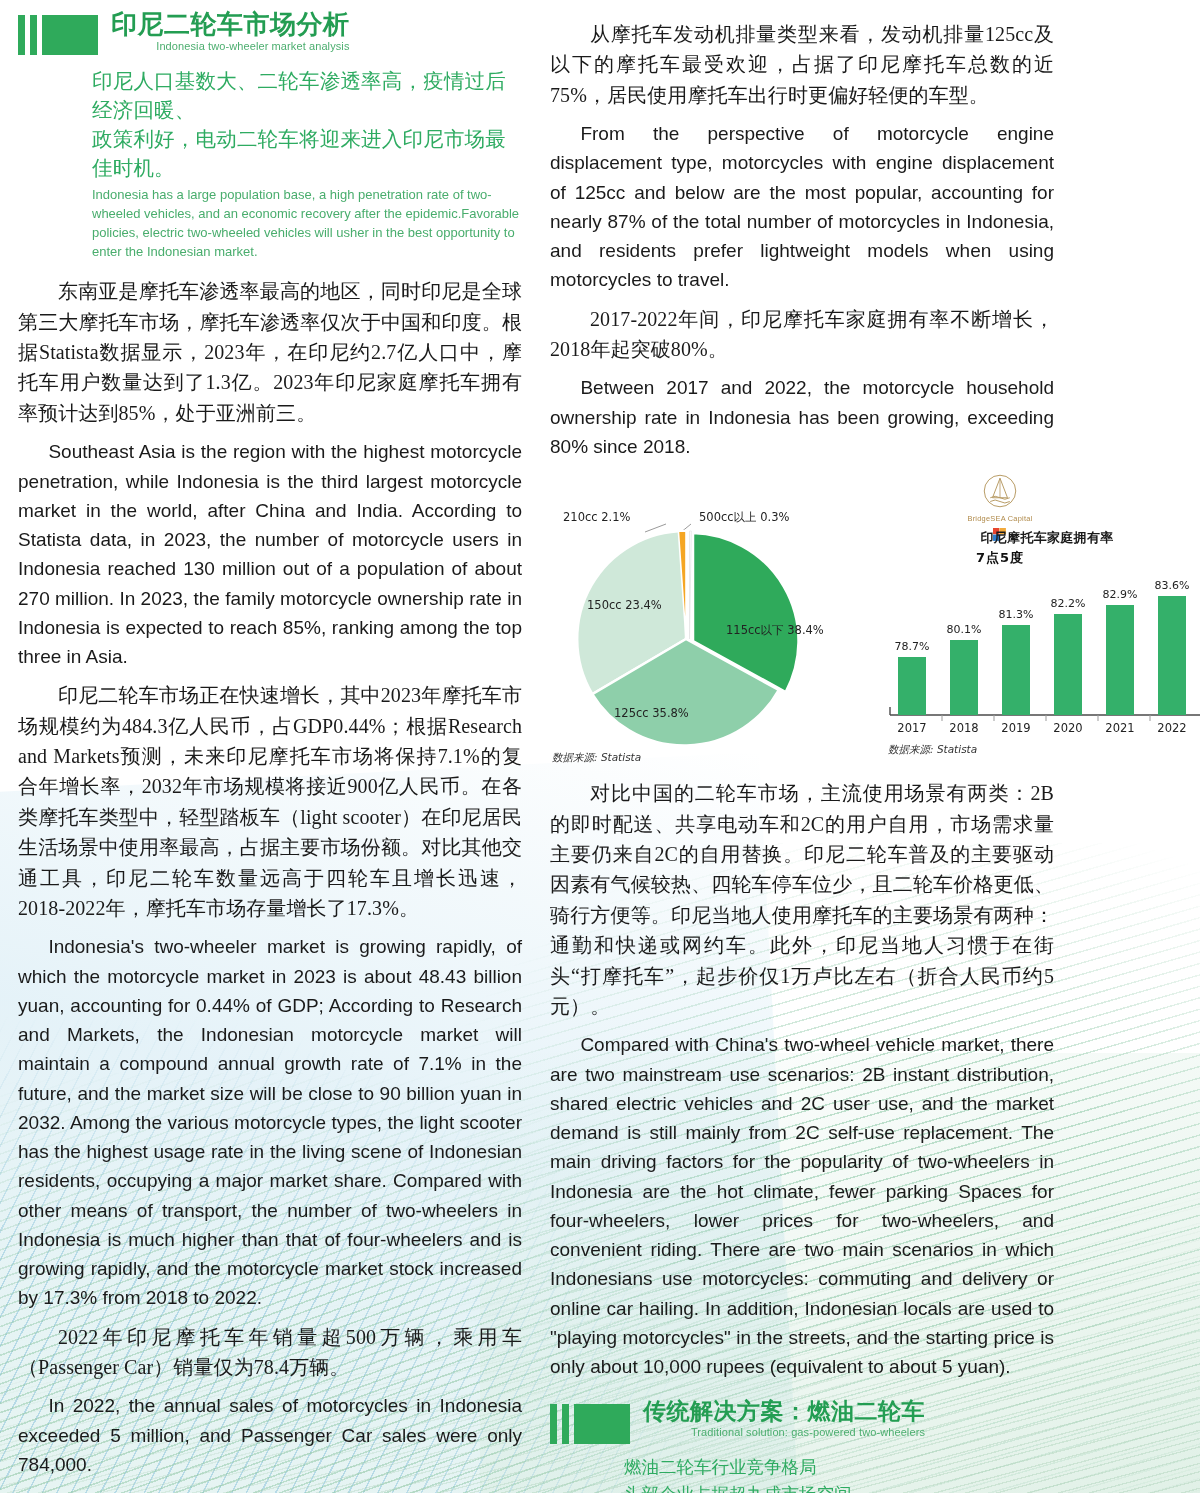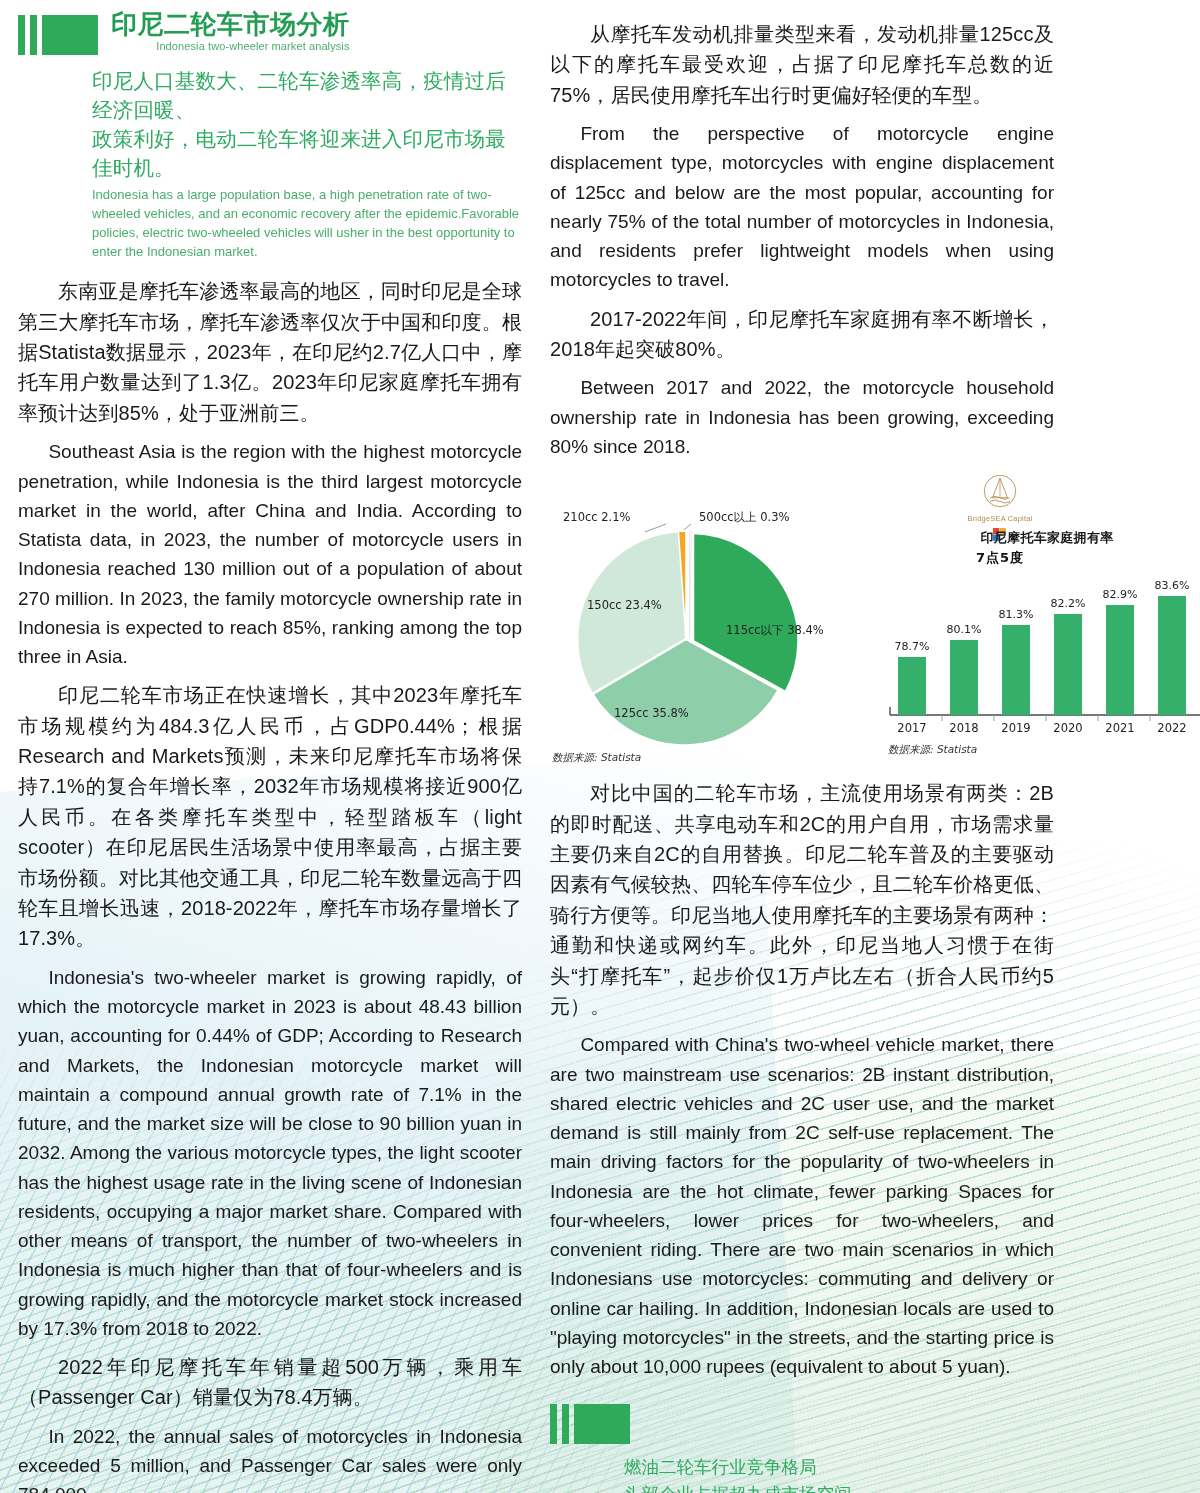--- a/index.html
+++ b/index.html
@@ -82,21 +82,21 @@
   .lead-cn{
     font-size:20.5px; color:#2eab61; font-weight:500; line-height:1.42; letter-spacing:.2px;
     font-family:"DejaVu Sans","Liberation Sans",sans-serif;
   }
   .lead-en{ font-size:13px; color:#49ad6d; line-height:1.46; margin-top:3px; max-width:455px; }
 
   
   p.cn{
     font-size:20px; line-height:1.52; text-align:justify; text-indent:2em;
     margin-top:9px; letter-spacing:.1px;
-    font-family:Liberation Sans, sans-serif;
+    font-family:Liberation Serif, serif;
   }
   p.en{
     font-size:19px; line-height:1.54; text-align:justify; text-indent:1.6em;
     margin-top:9px;
   }
   .col-left .first{ margin-top:14px; }
 
   
   .charts{ position:relative; margin-top:16px; height:292px; }
   .chart-title{
@@ -166,21 +166,21 @@
       <p class="en">Southeast Asia is the region with the highest motorcycle penetration, while Indonesia is the third largest motorcycle market in the world, after China and India. According to Statista data, in 2023, the number of motorcycle users in Indonesia reached 130 million out of a population of about 270 million. In 2023, the family motorcycle ownership rate in Indonesia is expected to reach 85%, ranking among the top three in Asia.</p>
       <p class="cn">印尼二轮车市场正在快速增长，其中2023年摩托车市场规模约为484.3亿人民币，占GDP0.44%；根据Research        and Markets预测，未来印尼摩托车市场将保持7.1%的复合年增长率，2032年市场规模将接近900亿人民币。在各类摩托车类型中，轻型踏板车（light   scooter）在印尼居民生活场景中使用率最高，占据主要市场份额。对比其他交通工具，印尼二轮车数量远高于四轮车且增长迅速，2018-2022年，摩托车市场存量增长了17.3%。</p>
       <p class="en">Indonesia's two-wheeler market is growing rapidly, of which the motorcycle market in 2023 is about 48.43 billion yuan, accounting for 0.44% of GDP; According to Research and Markets, the Indonesian motorcycle market will maintain a compound annual growth rate of 7.1% in the future, and the market size will be close to 90 billion yuan in 2032. Among the various motorcycle types, the light scooter has the highest usage rate in the living scene of Indonesian residents, occupying a major market share. Compared with other means of transport, the number of two-wheelers in Indonesia is much higher than that of four-wheelers and is growing rapidly, and the motorcycle market stock increased by 17.3% from 2018 to 2022.</p>
       <p class="cn">2022年印尼摩托车年销量超500万辆，乘用车（Passenger Car）销量仅为78.4万辆。</p>
       <p class="en">In 2022, the annual sales of motorcycles in Indonesia exceeded 5 million, and Passenger Car sales were only 784,000.</p>
     </div>
 
     <div class="col col-right">
 
       <p class="cn first">从摩托车发动机排量类型来看，发动机排量125cc及以下的摩托车最受欢迎，占据了印尼摩托车总数的近75%，居民使用摩托车出行时更偏好轻便的车型。</p>
-      <p class="en">From the perspective of motorcycle engine displacement type, motorcycles with engine displacement of 125cc and below are the most popular, accounting for nearly 75% of the total number of motorcycles in Indonesia, and residents prefer lightweight models when using motorcycles to travel.</p>
+      <p class="en">From the perspective of motorcycle engine displacement type, motorcycles with engine displacement of 125cc and below are the most popular, accounting for nearly 87% of the total number of motorcycles in Indonesia, and residents prefer lightweight models when using motorcycles to travel.</p>
       <p class="cn">2017-2022年间，印尼摩托车家庭拥有率不断增长，2018年起突破80%。</p>
       <p class="en">Between 2017 and 2022, the motorcycle household ownership rate in Indonesia has been growing, exceeding 80% since 2018.</p>
 
       <div class="charts">
 
 
         <div class="brand">
           <svg width="36" height="36" viewBox="0 0 48 48">
             <circle cx="24" cy="24" r="21" fill="none" stroke="#b79a63" stroke-width="1.3"></circle>
             <path d="M24 7 L34 33 L14 33 Z" fill="none" stroke="#b79a63" stroke-width="1.3"></path>
@@ -281,20 +281,24 @@
       <p class="cn">对比中国的二轮车市场，主流使用场景有两类：2B的即时配送、共享电动车和2C的用户自用，市场需求量主要仍来自2C的自用替换。印尼二轮车普及的主要驱动因素有气候较热、四轮车停车位少，且二轮车价格更低、骑行方便等。印尼当地人使用摩托车的主要场景有两种：通勤和快递或网约车。此外，印尼当地人习惯于在街头“打摩托车”，起步价仅1万卢比左右（折合人民币约5元）。</p>
       <p class="en">Compared with China's two-wheel vehicle market, there are two mainstream use scenarios: 2B instant distribution, shared electric vehicles and 2C user use, and the market demand is still mainly from 2C self-use replacement. The main driving factors for the popularity of two-wheelers in Indonesia are the hot climate, fewer parking Spaces for four-wheelers, lower prices for two-wheelers, and convenient riding. There are two main scenarios in which Indonesians use motorcycles: commuting and delivery or online car hailing. In addition, Indonesian locals are used to "playing motorcycles" in the streets, and the starting price is only about 10,000 rupees (equivalent to about 5 yuan).</p>
 
       <div class="callout">
         <div class="sec-head">
           <div class="sec-bars">
             <div class="bar-thin"></div>
             <div class="bar-thin"></div>
             <div class="bar-wide"></div>
           </div>
+          <div class="sec-titles">
+            <div class="sec-cn">传统解决方案：燃油二轮车</div>
+            <div class="sec-en">Traditional solution: gas-powered two-wheelers</div>
+          </div>
         </div>
 
         <div class="callout-body">
           <div class="callout-cn">燃油二轮车行业竞争格局</div>
           <div class="callout-cn">头部企业占据超九成市场空间，</div>
           <div class="callout-cn">核心竞争者为日本企业Honda和Yamaha。</div>
           <div class="callout-en">Fuel two-wheeler industry competition pattern</div>
           <div class="callout-en">Its core competitors are Japan's Honda and Leading.</div>
         </div>
       </div>

